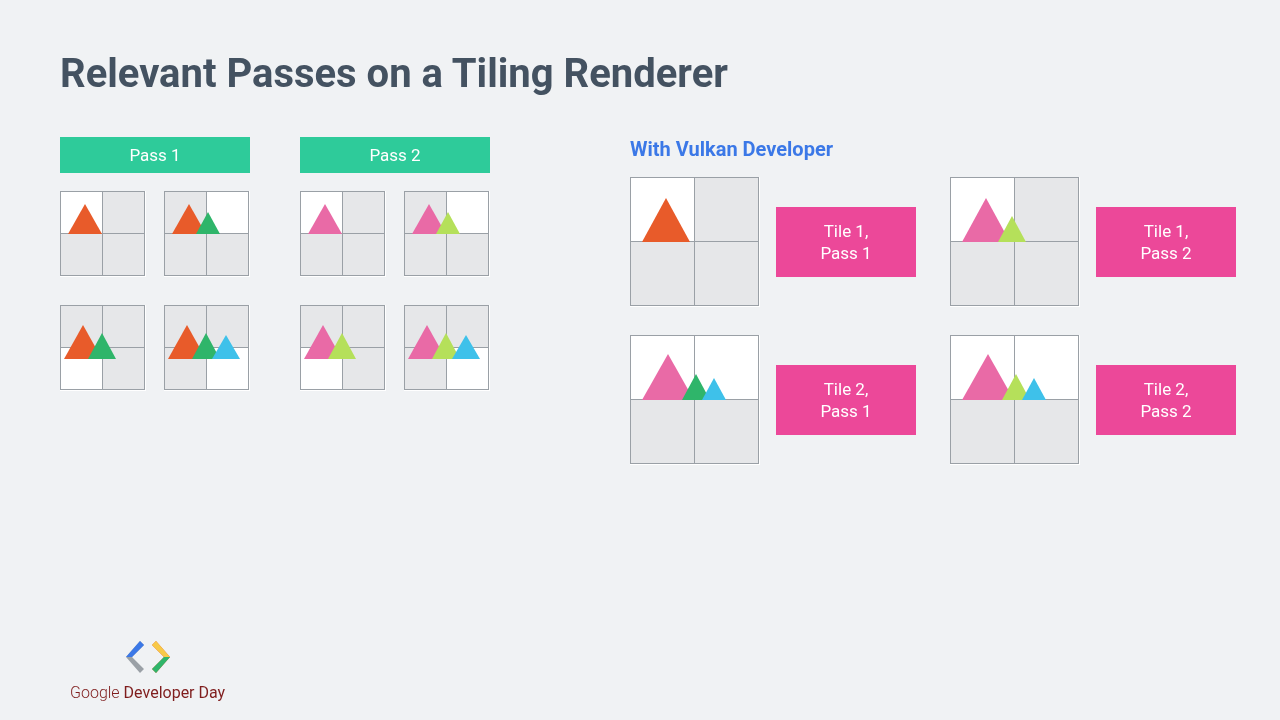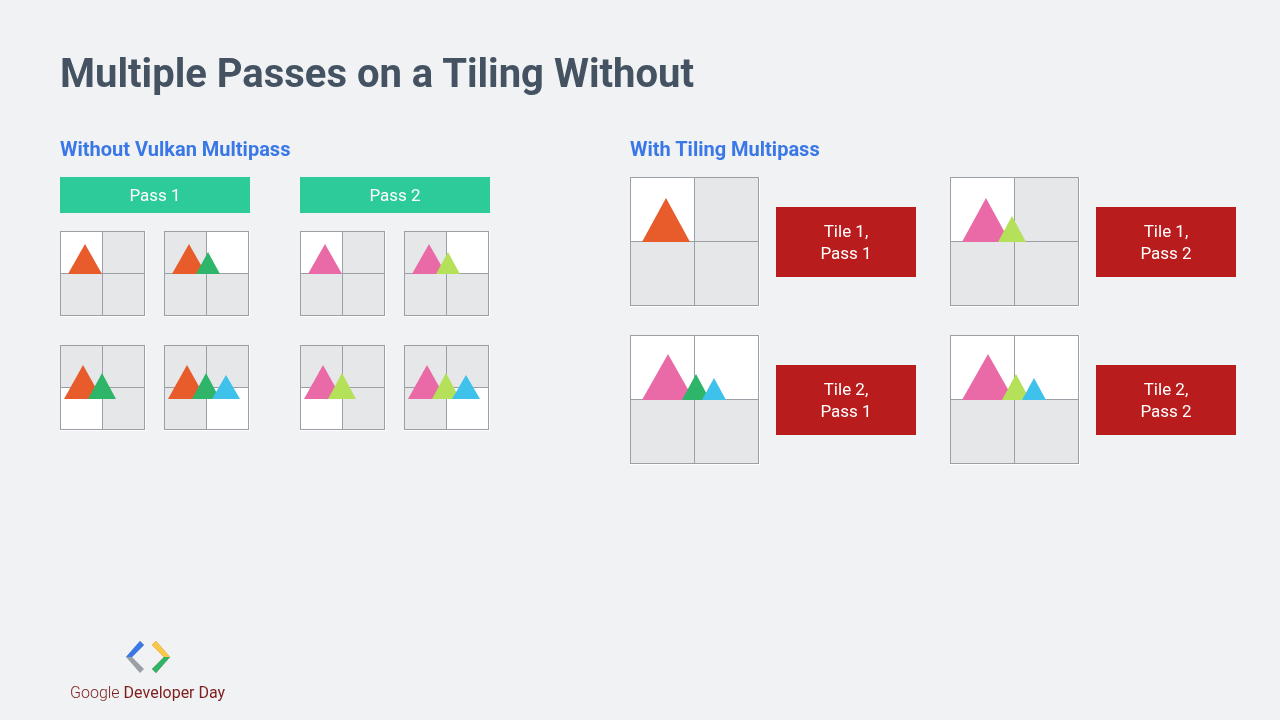--- a/index.html
+++ b/index.html
@@ -103,21 +103,21 @@
   .bigquad .tr { left:64px; top:0; }
   .bigquad .bl { left:0; top:64px; }
   .bigquad .br { left:64px; top:64px; }
 
   .right-item {
     display: flex;
     align-items: center;
     gap: 16px;
   }
   .right-label {
-    background: #b91c1c;
+    background: #ec4899;
     color: #fff;
     font-size: 17px;
     line-height: 1.3;
     width: 140px;
     height: 70px;
     display: flex;
     align-items: center;
     justify-content: center;
     text-align: center;
     white-space: pre-line;
@@ -145,26 +145,25 @@
   .footer-text {
     font-size: 16px;
     color: #7f1d1d;
   }
   .footer-text .light { font-weight: 300; }
 </style>
 </head>
 <body>
 
 <div class="slide">
-  <h1>Multiple Passes on a Tiling Without</h1>
+  <h1>Relevant Passes on a Tiling Renderer</h1>
 
   <div class="columns">
 
     <div class="col left">
-      <h2>Without Vulkan Multipass</h2>
 
       <div class="pass-row">
 
         <div class="pass-col">
           <div class="pass-header">Pass 1</div>
           <div class="tile-pair-row">
             <div class="quad">
               <div class="cell tl"></div>
                 <div class="cell tr masked"></div>
                 <div class="cell bl masked"></div>
@@ -237,21 +236,21 @@
               <div class="tri" style="bottom:32px; left:4px; border-width:0 19px 34px 19px; border-color:transparent transparent #e96aa6 transparent;"></div>
               <div class="tri" style="bottom:32px; left:28px; border-width:0 14px 26px 14px; border-color:transparent transparent #b5e05a transparent;"></div>
               <div class="tri" style="bottom:32px; left:48px; border-width:0 14px 24px 14px; border-color:transparent transparent #3ec1ea transparent;"></div>
             </div>
           </div>
         </div>
       </div>
     </div>
 
     <div class="col right">
-      <h2>With Tiling Multipass</h2>
+      <h2>With Vulkan Developer</h2>
 
       <div class="right-grid">
 
         <div class="right-item">
           <div class="bigquad">
             <div class="cell tl"></div>
               <div class="cell tr masked"></div>
               <div class="cell bl masked"></div>
               <div class="cell br masked"></div>
             <div class="tri" style="bottom:65px; left:12px; border-width:0 24px 44px 24px; border-color:transparent transparent #e85b2a transparent;"></div>

